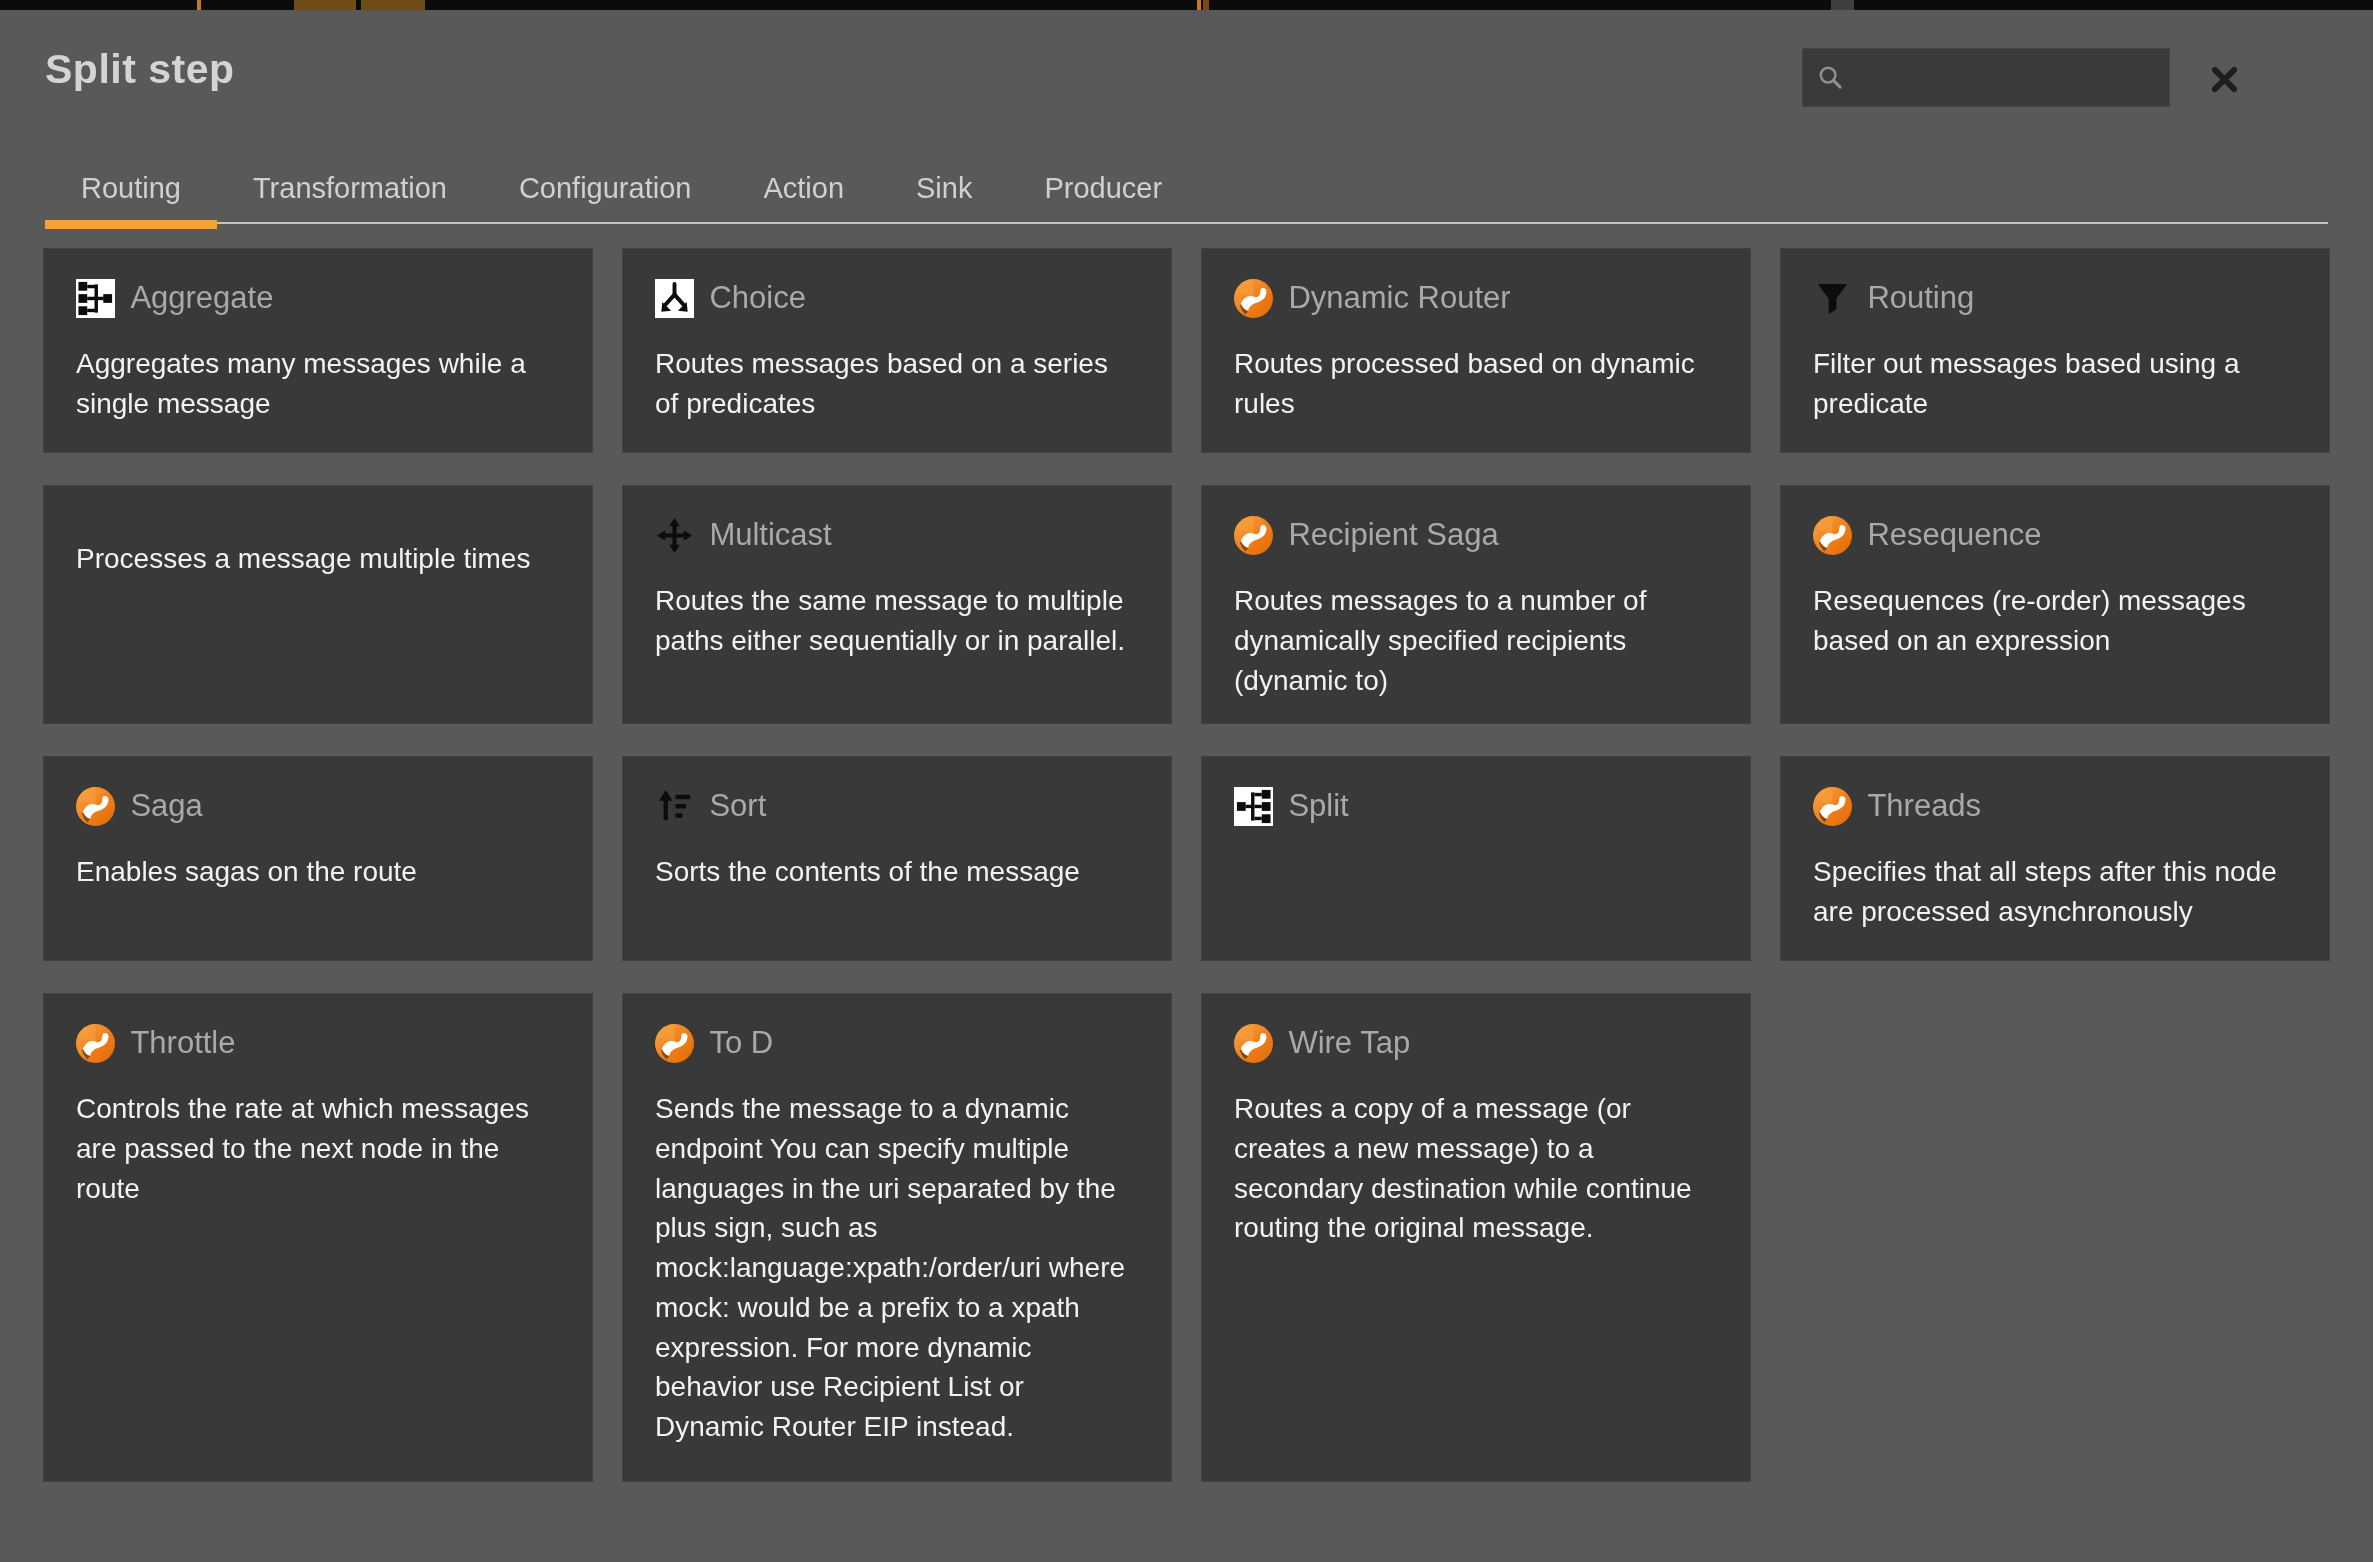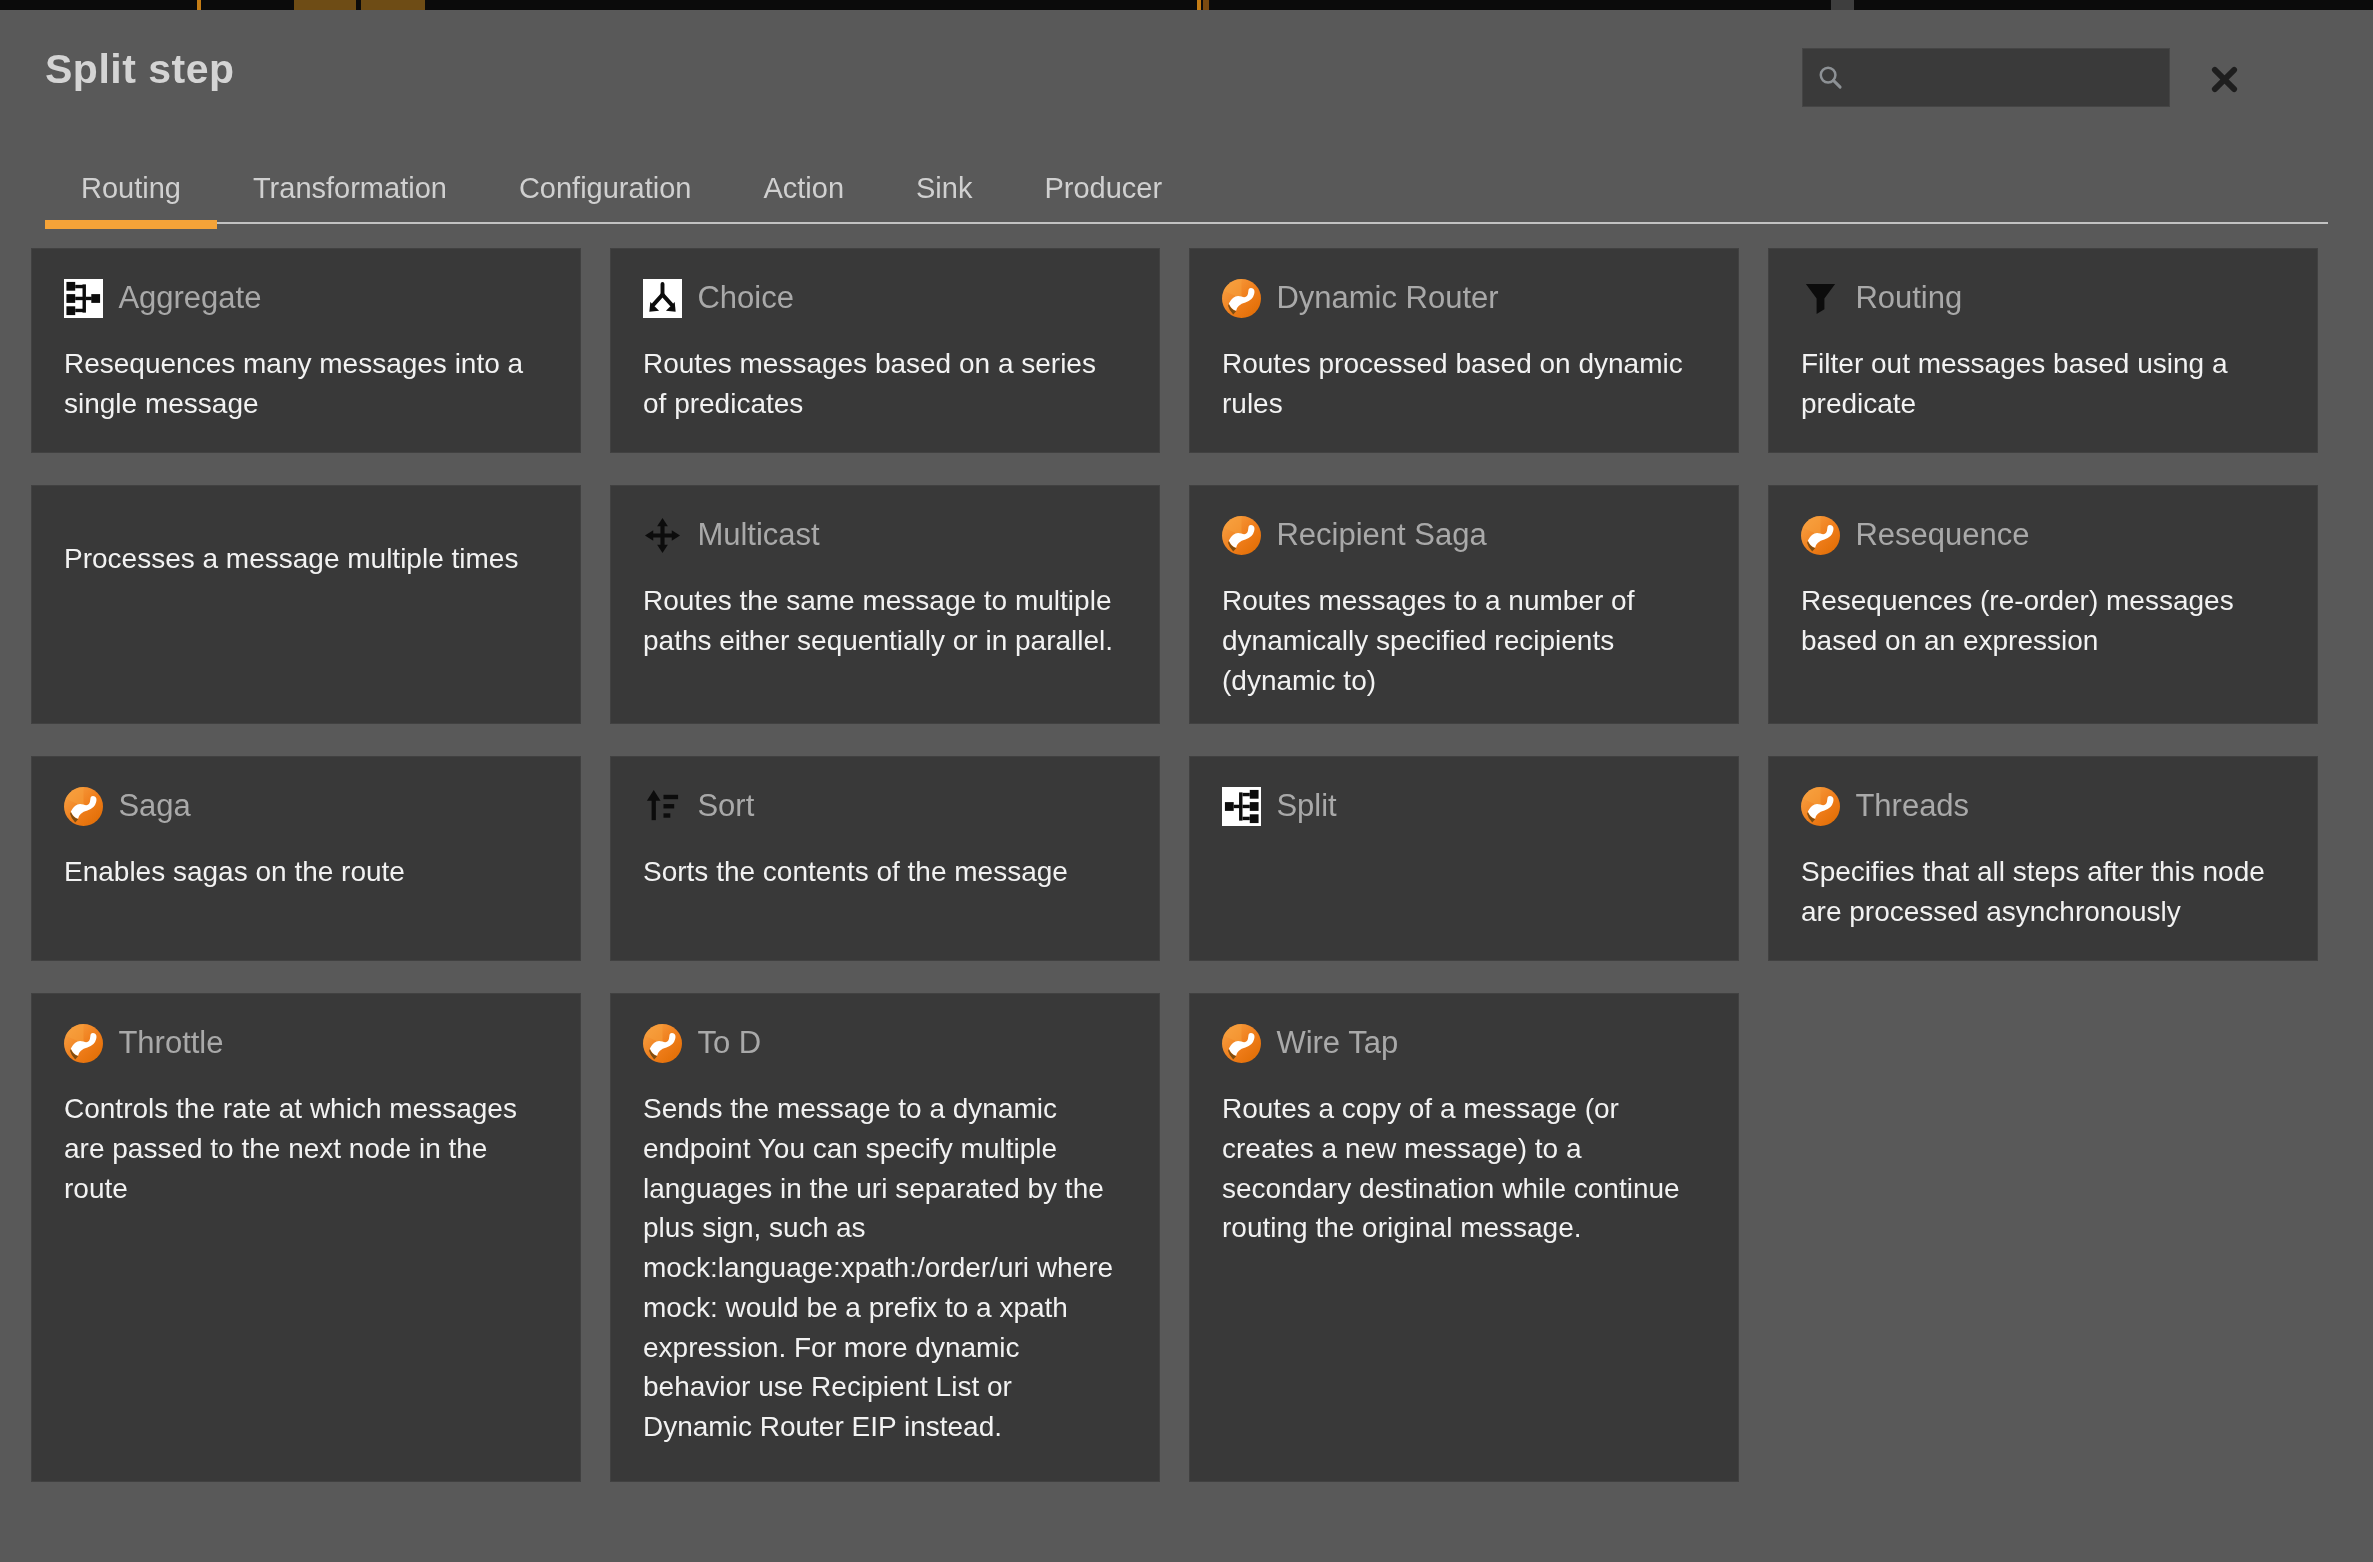--- a/index.html
+++ b/index.html
@@ -43,21 +43,21 @@
     padding:0 36px;font-size:29px;color:#d0d0d0;cursor:pointer;white-space:nowrap;
   }
   .tab:first-child{padding-left:36px;margin-left:0;}
   .tab.active::after{
     content:"";position:absolute;left:0;right:0;bottom:-4.8px;height:8.7px;
     background:var(--accent,#f5a338);z-index:2;
   }
 
   
   .grid{
-    position:absolute;left:31px;top:248px;width:2288px;
+    position:absolute;left:43px;top:248px;width:2288px;
     display:grid;grid-template-columns:repeat(4,550px);
     grid-template-rows:205px 239px 205px 489px;
     column-gap:29px;row-gap:32px;
   }
   .card{
     background:#393939;box-sizing:border-box;padding:29px 33px;
     box-shadow:inset 0 0 0 1px rgba(255,255,255,0.045);
     cursor:pointer;overflow:hidden;
   }
   .card-head{display:flex;align-items:center;gap:15.4px;height:42px;}
@@ -118,21 +118,21 @@
     <rect x="19" y="5.5" width="3.5" height="29" fill="#0c0c0c"></rect>
     <rect x="11.5" y="6" width="8" height="3.5" fill="#0c0c0c"></rect>
     <rect x="11.5" y="18.2" width="8" height="3.5" fill="#0c0c0c"></rect>
     <rect x="11.5" y="30.5" width="8" height="3.5" fill="#0c0c0c"></rect>
     <rect x="22.5" y="18.2" width="6" height="3.5" fill="#0c0c0c"></rect>
     <rect x="28" y="15.5" width="9" height="9" fill="#0c0c0c"></rect>
   </svg>
         </span>
       <span class="card-title">Aggregate</span>
     </div>
-    <div class="card-desc">Resequences many messages into a single message</div>
+    <div class="card-desc">Aggregates many messages while a single message</div>
   </div>
 
   <div class="card">
     <div class="card-head">
       <span class="card-icon">
   <svg viewBox="0 0 40 40">
     <rect x="0" y="0" width="40" height="40" fill="#ffffff"></rect>
     <path d="M20 5 V16" stroke="#0c0c0c" stroke-width="4" stroke-linecap="round"></path>
     <path d="M20 16 L11 26" stroke="#0c0c0c" stroke-width="4" stroke-linecap="round"></path>
     <path d="M20 16 L29 26" stroke="#0c0c0c" stroke-width="4" stroke-linecap="round"></path>

